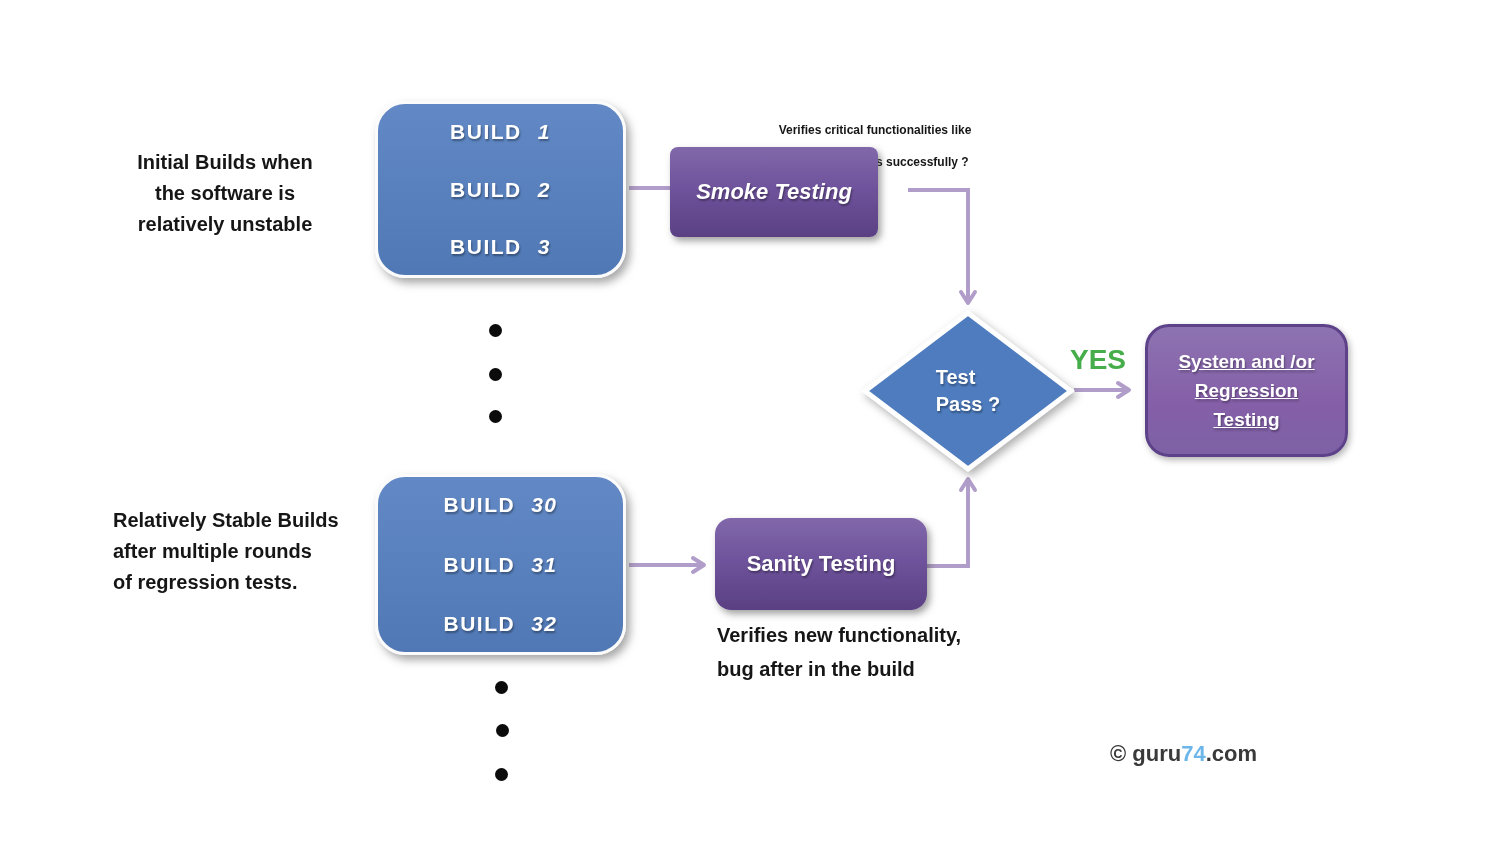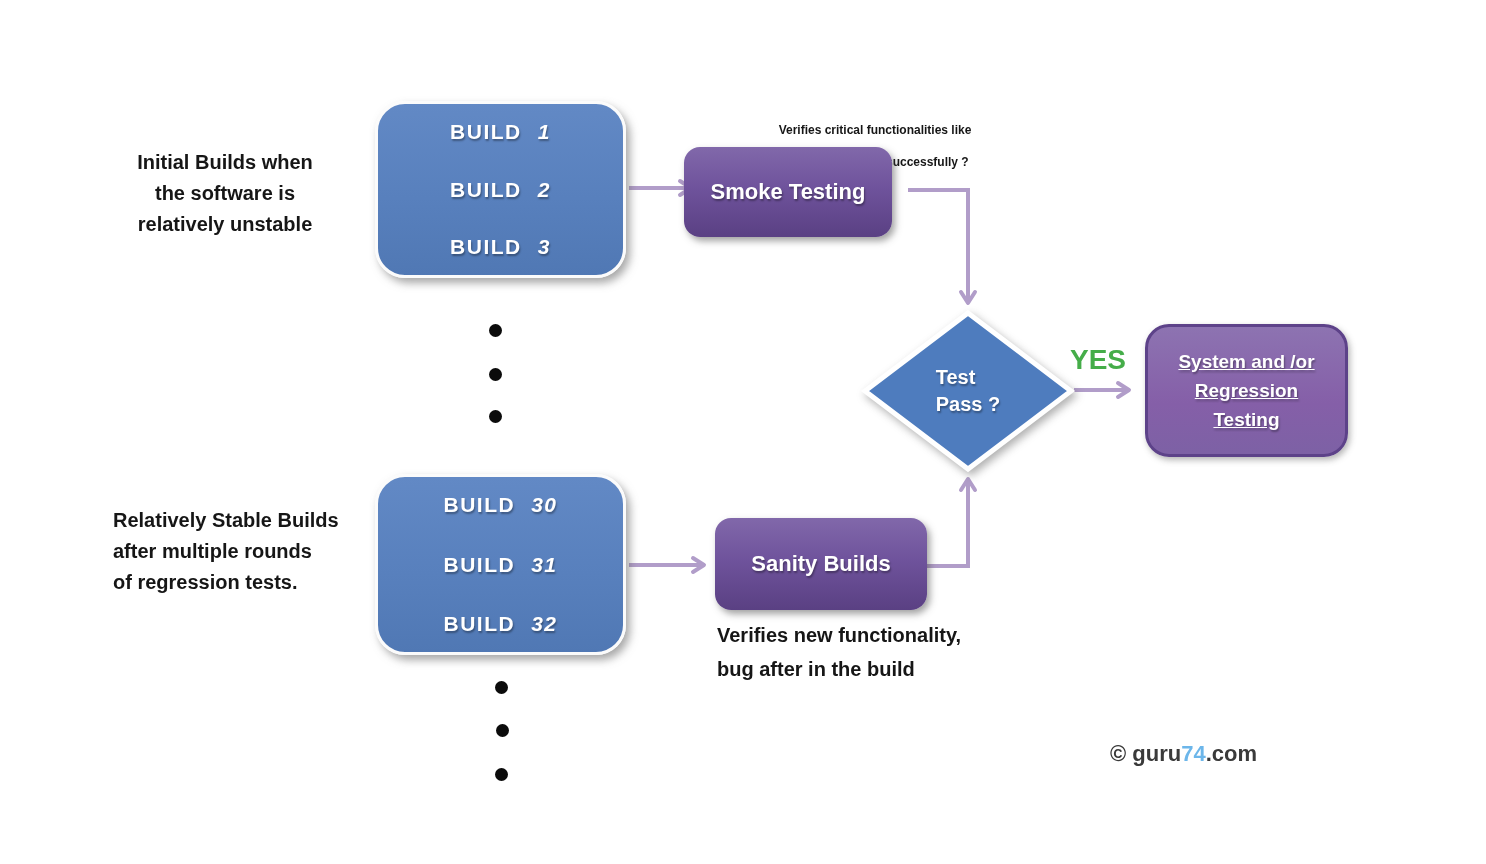--- a/index.html
+++ b/index.html
@@ -25,23 +25,24 @@
   .buildrow{text-align:center;color:#ffffff;font-size:21px;letter-spacing:1.5px;
     text-shadow:1px 2px 2px rgba(0,0,0,.35);}
   .buildrow .num{font-style:italic;margin-left:16px;}
 
   
   .node{
     position:absolute;color:#ffffff;display:flex;align-items:center;justify-content:center;
     text-align:center;z-index:2;text-shadow:1px 2px 2px rgba(0,0,0,.35);
   }
   .node.smoke{
-    left:684px;top:147px;width:208px;height:90px;border-radius:16px;font-size:22px;
+    left:670px;top:147px;width:208px;height:90px;border-radius:8px;font-size:22px;
     background:linear-gradient(180deg,#8168aa 0%,#6f539c 45%,#5a4083 100%);
     box-shadow:3px 4px 7px rgba(70,70,70,.5);
+    font-style:italic;
   }
   .node.sanity{
     left:715px;top:518px;width:212px;height:92px;border-radius:16px;font-size:22px;
     background:linear-gradient(180deg,#8168aa 0%,#6f539c 45%,#5a4083 100%);
     box-shadow:3px 4px 7px rgba(70,70,70,.5);
   }
   .node.result{
     left:1145px;top:324px;width:203px;height:133px;border-radius:24px;
     box-sizing:border-box;border:3px solid #5d4289;
     background:linear-gradient(180deg,#8d73b1 0%,#855fa8 60%,#7d61a5 100%);
@@ -130,21 +131,21 @@
     </div>
     <div class="buildrow">
       <span>BUILD</span><span class="num">31</span>
     </div>
     <div class="buildrow">
       <span>BUILD</span><span class="num">32</span>
     </div>
   </div>
 
   <div class="node sanity">
-    <span>Sanity Builds</span>
+    <span>Sanity Testing</span>
   </div>
 
   <div class="note note-sanity">Verifies new functionality,
 bug after in the build</div>
 
   <div class="dot" style="left:495px;top:681px;"></div>
   <div class="dot" style="left:496px;top:724px;"></div>
   <div class="dot" style="left:495px;top:768px;"></div>
 
   <div class="diamond-wrap">

